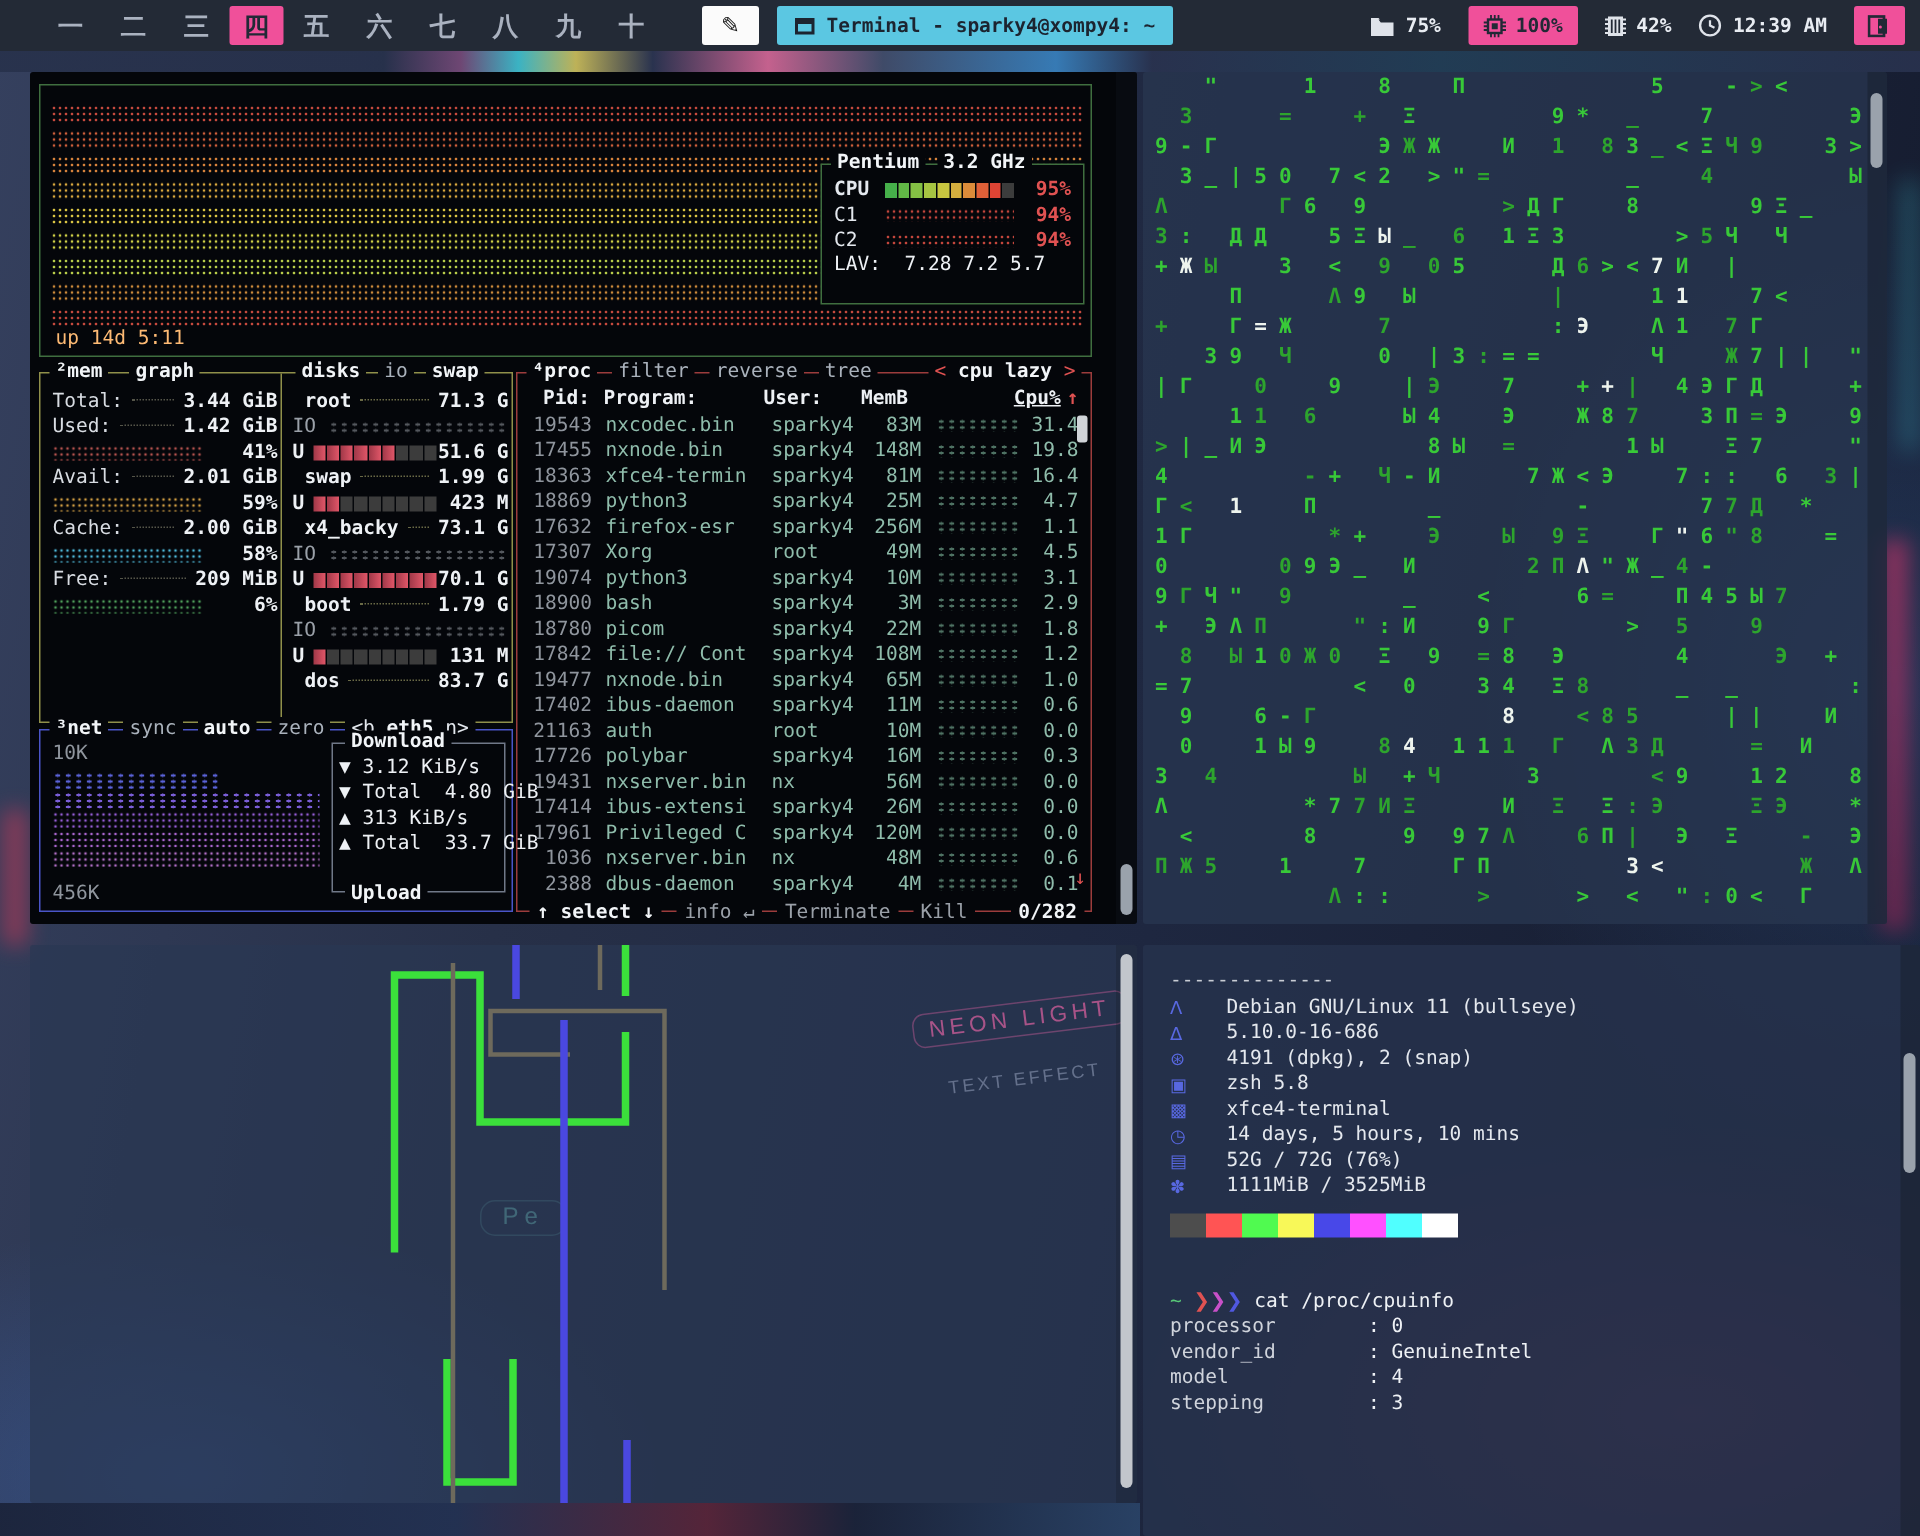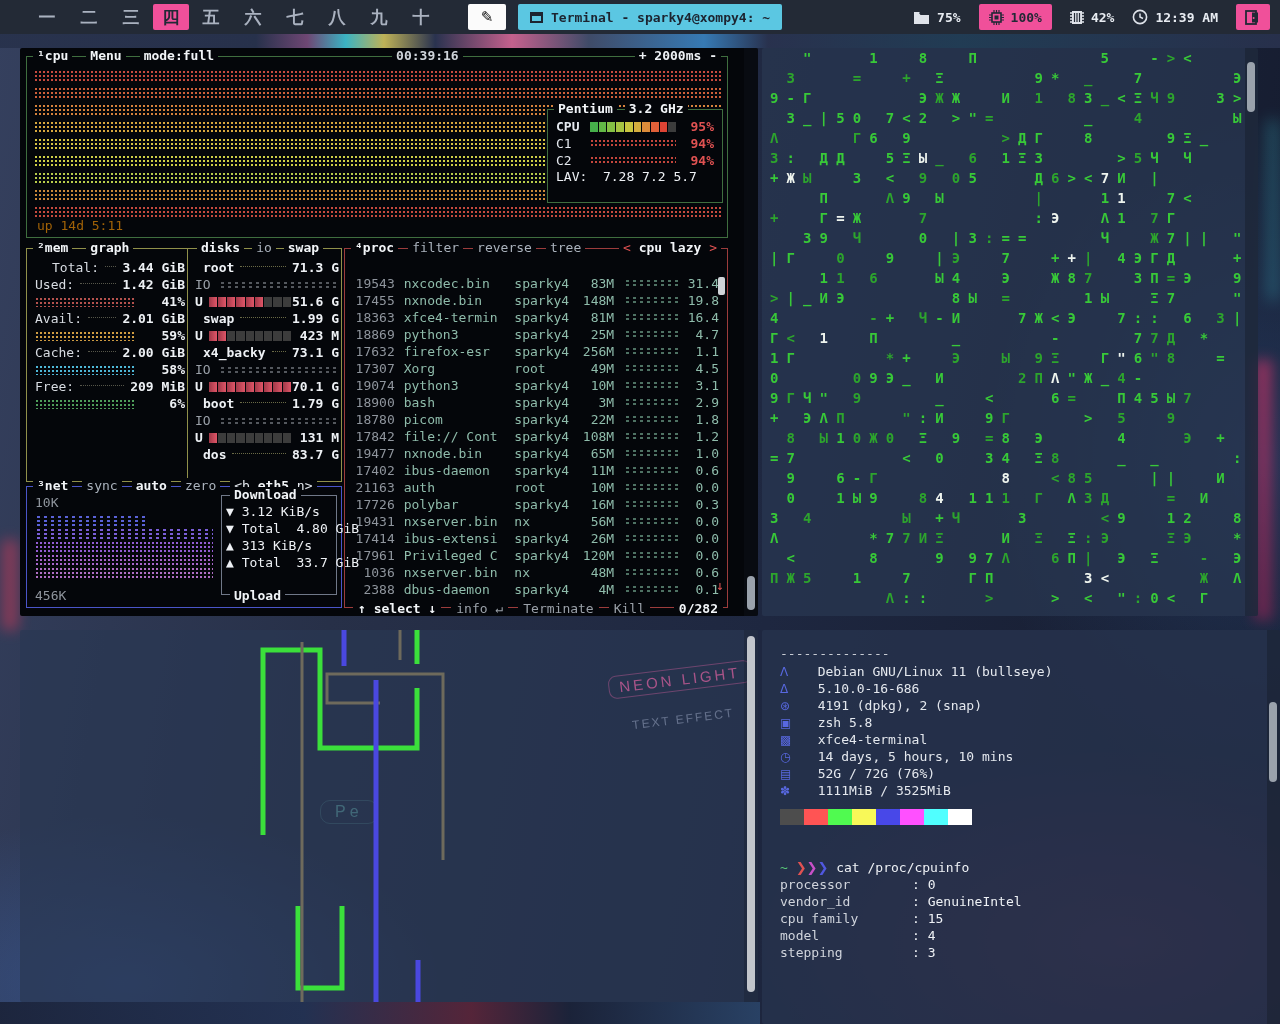--- a/index.html
+++ b/index.html
@@ -150,39 +150,32 @@
         <rect x="7" y="2.5" width="6" height="10" fill="#222936"></rect>
         <circle cx="8.6" cy="8" r="1" fill="#f0509a"></circle>
       </svg>
     </div>
   </div>
 </div>
 
 <div id="win-bpytop" class="abs window">
 
   <div class="bx" id="cpu-box" style="left:6px;top:8px;width:702px;height:182px;border-color:#3f6e3f;">
-    <div class="bx-tabs">
-      <span class="tab"><b>¹cpu</b></span>
-      <span class="tab"><b>Menu</b></span>
-      <span class="tab"><b>mode:full</b></span>
-      <span class="tab" style="margin-left:160px;color:#cfd4da;font-weight:bold;">00:39:16</span>
-      <span class="tab" style="margin-left:auto;color:#eef1f5;font-weight:bold;">+ 2000ms -</span>
-    </div>
     <div id="cpu-graph" style="position:absolute;left:7px;top:8px;width:688px;">
         <div class="cpu-row dots" style="color: rgb(198, 74, 62);"></div>
         <div class="cpu-row dots" style="color: rgb(207, 95, 58);"></div>
         <div class="cpu-row dots" style="color: rgb(214, 130, 60);"></div>
         <div class="cpu-row dots" style="color: rgb(217, 168, 62);"></div>
         <div class="cpu-row dots" style="color: rgb(217, 196, 67);"></div>
         <div class="cpu-row dots" style="color: rgb(207, 208, 70);"></div>
         <div class="cpu-row dots" style="color: rgb(184, 204, 74);"></div>
         <div class="cpu-row dots" style="color: rgb(204, 138, 58);"></div>
         <div class="cpu-row dots" style="color: rgb(198, 74, 62);"></div>
       </div>
-    <span style="position:absolute;left:10px;bottom:4px;color:#a16207;z-index:3;">up 14d 5:11</span>
+    <span style="position:absolute;left:10px;bottom:4px;color:#fdba74;z-index:3;">up 14d 5:11</span>
 
     <div class="bx" style="left:520px;top:52px;width:176px;height:94px;border-color:#3f6e3f;background:#04060a;z-index:2;">
       <div class="bx-tabs" style="gap:8px;">
         <span class="tab"><b>Pentium</b></span>
         <span class="tab"><b>3.2 GHz</b></span>
       </div>
       <div style="padding:8px 8px 0 8px;">
         <div style="display:flex;align-items:center;height:17px;">
           <b style="width:34px;">CPU</b>
           <span id="cpu-meter" class="blockbar" style="width:86px;">
@@ -216,21 +209,21 @@
     </div>
   </div>
 
   <div class="bx" style="left:6px;top:200px;width:316px;height:234px;border-color:#90904a;">
     <div class="bx-tabs">
       <span class="tab"><b>²mem</b></span>
       <span class="tab"><b>graph</b></span>
     </div>
     <div id="mem-stats" style="position:absolute;left:8px;top:10px;width:150px;">
         <div class="memline">
-          <span style="color: rgb(216, 220, 226); margin-left: 17px;">Total:</span>
+          <span style="color: rgb(216, 220, 226);">Total:</span>
           <span class="leader"></span>
           <span class="rightnum">3.44 GiB</span>
         </div>
         <div class="memline">
           <span style="color: rgb(216, 220, 226);">Used:</span>
           <span class="leader"></span>
           <span class="rightnum">1.42 GiB</span>
         </div>
         <div class="memline">
           <span class="dots" style="width: 100px; height: 10px; color: rgb(181, 82, 78);"></span>
@@ -399,20 +392,29 @@
     </div>
   </div>
 
   <div class="bx" style="left:324px;top:200px;width:384px;height:360px;border-color:#9c3c3c;">
     <div class="bx-tabs" style="gap:10px;">
       <span class="tab"><b>⁴proc</b></span>
       <span class="tab dim">filter</span>
       <span class="tab dim">reverse</span>
       <span class="tab dim">tree</span>
       <span class="tab" style="margin-left:auto;"><span style="color:#e05252;">&lt;</span><b> cpu lazy </b><span style="color:#e05252;">&gt;</span></span>
+    </div>
+    <div class="prow" style="position:absolute;left:8px;top:8px;right:8px;font-weight:bold;color:#eef1f5;">
+      <span class="pc-pid" style="color:#eef1f5;">Pid:</span>
+      <span class="pc-prog" style="color:#eef1f5;">Program:</span>
+      <span class="pc-user" style="color:#eef1f5;">User:</span>
+      <span class="pc-mem" style="color:#eef1f5;">MemB</span>
+      <span class="pc-gr" style="height:auto;"></span>
+      <span class="pc-cpu uline" style="color:#eef1f5;">Cpu%</span>
+      <span style="color:#e05252;margin-left:4px;">↑</span>
     </div>
     <div id="proc-rows" style="position:absolute;left:8px;top:26px;right:8px;">
         <div class="prow"><span class="pc-pid">19543</span><span class="pc-prog">nxcodec.bin</span><span class="pc-user">sparky4</span><span class="pc-mem">83M</span><span class="pc-gr dots sparse"></span><span class="pc-cpu">31.4</span></div>
         <div class="prow"><span class="pc-pid">17455</span><span class="pc-prog">nxnode.bin</span><span class="pc-user">sparky4</span><span class="pc-mem">148M</span><span class="pc-gr dots sparse"></span><span class="pc-cpu">19.8</span></div>
         <div class="prow"><span class="pc-pid">18363</span><span class="pc-prog">xfce4-termin</span><span class="pc-user">sparky4</span><span class="pc-mem">81M</span><span class="pc-gr dots sparse"></span><span class="pc-cpu">16.4</span></div>
         <div class="prow"><span class="pc-pid">18869</span><span class="pc-prog">python3</span><span class="pc-user">sparky4</span><span class="pc-mem">25M</span><span class="pc-gr dots sparse"></span><span class="pc-cpu">4.7</span></div>
         <div class="prow"><span class="pc-pid">17632</span><span class="pc-prog">firefox-esr</span><span class="pc-user">sparky4</span><span class="pc-mem">256M</span><span class="pc-gr dots sparse"></span><span class="pc-cpu">1.1</span></div>
         <div class="prow"><span class="pc-pid">17307</span><span class="pc-prog">Xorg</span><span class="pc-user">root</span><span class="pc-mem">49M</span><span class="pc-gr dots sparse"></span><span class="pc-cpu">4.5</span></div>
         <div class="prow"><span class="pc-pid">19074</span><span class="pc-prog">python3</span><span class="pc-user">sparky4</span><span class="pc-mem">10M</span><span class="pc-gr dots sparse"></span><span class="pc-cpu">3.1</span></div>
         <div class="prow"><span class="pc-pid">18900</span><span class="pc-prog">bash</span><span class="pc-user">sparky4</span><span class="pc-mem">3M</span><span class="pc-gr dots sparse"></span><span class="pc-cpu">2.9</span></div>
@@ -524,21 +526,20 @@
       </div>
     <div style="height:34px;"></div>
     <div class="nf-line">
       <span style="color:#58c878;">~</span>
       <span>&nbsp;</span><span id="prompt-arrows"><span style="color: rgb(224, 82, 82); font-family: &quot;DejaVu Sans&quot;, sans-serif;">❯</span><span style="color: rgb(200, 80, 200); font-family: &quot;DejaVu Sans&quot;, sans-serif;">❯</span><span style="color: rgb(80, 88, 224); font-family: &quot;DejaVu Sans&quot;, sans-serif;">❯</span></span>
       <span>&nbsp;</span><span style="color:#eef1f5;">cat /proc/cpuinfo</span>
     </div>
     <div id="cpuinfo-lines">
         <div class="nf-line"><span class="cpuinfo-key">processor</span><span style="color: rgb(238, 241, 245);">: 0</span></div>
         <div class="nf-line"><span class="cpuinfo-key">vendor_id</span><span style="color: rgb(238, 241, 245);">: GenuineIntel</span></div>
-        <div class="nf-line"><span class="cpuinfo-key">cpu family</span><span style="color: rgb(238, 241, 245);">: 15</span></div>
         <div class="nf-line"><span class="cpuinfo-key">model</span><span style="color: rgb(238, 241, 245);">: 4</span></div>
         <div class="nf-line"><span class="cpuinfo-key">stepping</span><span style="color: rgb(238, 241, 245);">: 3</span></div>
       </div>
   </div>
   <div class="sbar-track" style="width:13px;">
     <div class="sbar-thumb" style="top:72px;height:80px;"></div>
   </div>
 </div>
 
 </body></html>

